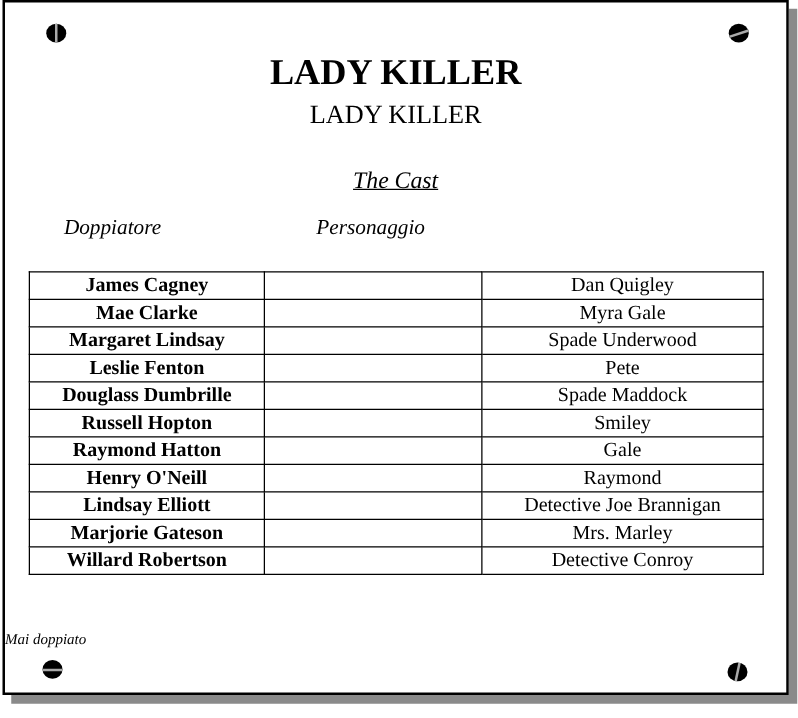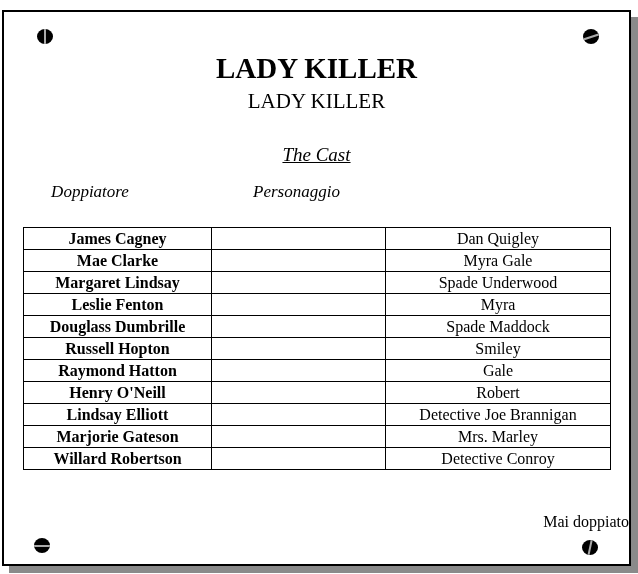--- a/index.html
+++ b/index.html
@@ -11,21 +11,21 @@
     width: 638px;
     height: 574px;
     position: relative;
     font-family: "Liberation Serif", "DejaVu Serif", serif;
     color: #000000;
     overflow: hidden;
   }
   .plaque {
     position: absolute;
     left: 2px;
-    top: 10px;
+    top: 0;
     width: 625px;
     height: 552px;
     background: #ffffff;
     border: 2px solid #000000;
     box-shadow: 7px 7px 0 #8a8a8a;
   }
   
   .screw {
     position: absolute;
     width: 16px;
@@ -103,23 +103,24 @@
     padding: 0;
     text-align: center;
     font-size: 16px;
     white-space: nowrap;
     overflow: hidden;
   }
   td.actor { font-weight: bold; }
 
   .footer-note {
     margin: 42px 0 0 0;
-    text-align: right;
-    font-size: 16px;
+    text-align: left;
+    font-size: 12px;
     line-height: 19px;
+    font-style: italic;
   }
 </style>
 </head>
 <body>
 
 <div class="plaque">
 
   <div class="screw screw-tl"></div>
   <div class="screw screw-tr"></div>
   <div class="screw screw-bl"></div>
@@ -155,41 +156,41 @@
         <td class="character">Myra Gale</td>
       </tr>
       <tr>
         <td class="actor">Margaret Lindsay</td>
         <td class="voice"></td>
         <td class="character">Spade Underwood</td>
       </tr>
       <tr>
         <td class="actor">Leslie Fenton</td>
         <td class="voice"></td>
-        <td class="character">Myra</td>
+        <td class="character">Pete</td>
       </tr>
       <tr>
         <td class="actor">Douglass Dumbrille</td>
         <td class="voice"></td>
         <td class="character">Spade Maddock</td>
       </tr>
       <tr>
         <td class="actor">Russell Hopton</td>
         <td class="voice"></td>
         <td class="character">Smiley</td>
       </tr>
       <tr>
         <td class="actor">Raymond Hatton</td>
         <td class="voice"></td>
         <td class="character">Gale</td>
       </tr>
       <tr>
         <td class="actor">Henry O'Neill</td>
         <td class="voice"></td>
-        <td class="character">Robert</td>
+        <td class="character">Raymond</td>
       </tr>
       <tr>
         <td class="actor">Lindsay Elliott</td>
         <td class="voice"></td>
         <td class="character">Detective Joe Brannigan</td>
       </tr>
       <tr>
         <td class="actor">Marjorie Gateson</td>
         <td class="voice"></td>
         <td class="character">Mrs. Marley</td>

